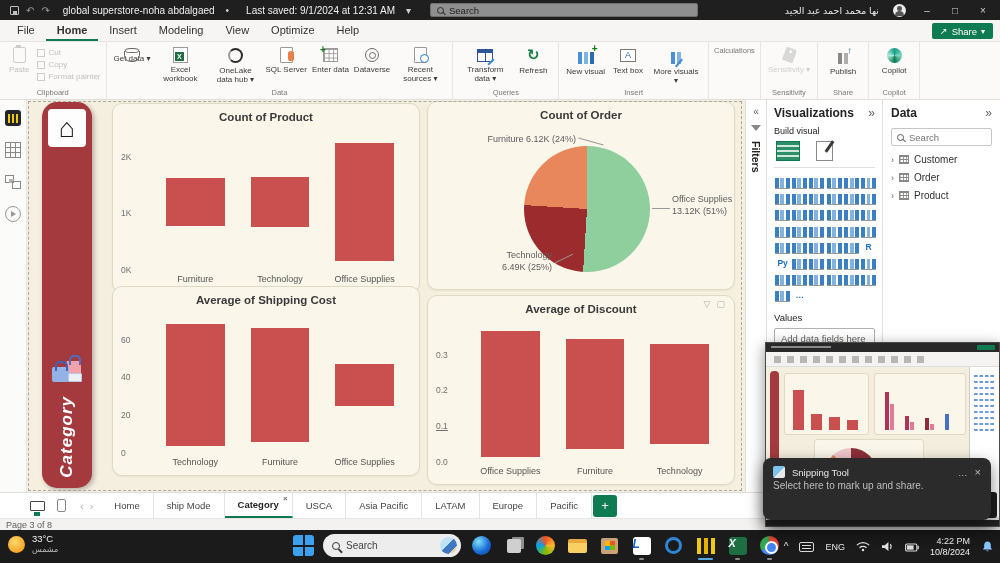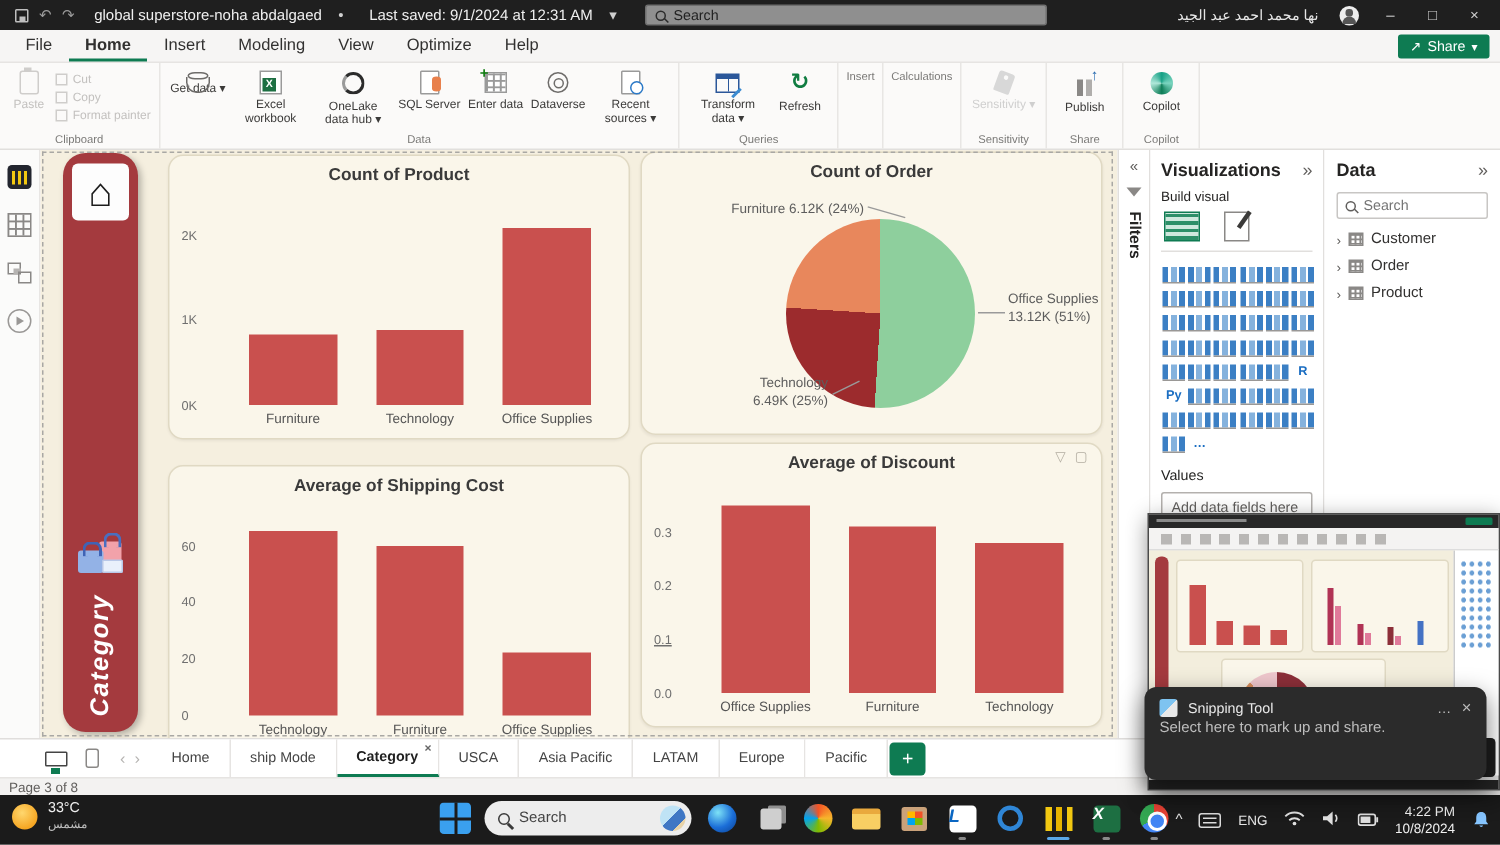--- a/index.html
+++ b/index.html
@@ -106,27 +106,27 @@
   .bag-pink::before{content:"";position:absolute;left:3px;top:-6px;width:8px;height:8px;border:2px solid #4a6fc0;border-bottom:none;border-radius:5px 5px 0 0}
   .bag-blue{position:absolute;left:0;bottom:0;width:17px;height:15px;background:#93b2e6;border-radius:2px}
   .bag-blue::before{content:"";position:absolute;left:3px;top:-6px;width:9px;height:8px;border:2px solid #3f63b5;border-bottom:none;border-radius:5px 5px 0 0}
   .bag-white{position:absolute;right:0;bottom:0;width:14px;height:9px;background:#e9f0fb;border:1px solid #b9c8e8;border-radius:1px}
   .banner-label{position:absolute;bottom:10px;left:0;width:100%;display:flex;justify-content:center}
   .banner-label span{writing-mode:vertical-rl;transform:rotate(180deg);color:#fff;font-size:17px;font-weight:bold;font-style:italic;letter-spacing:1px}
 
   .card{position:absolute;background:#faf6ea;border:1.5px solid #e0d9c3;border-radius:10px;box-shadow:0 1px 2px rgba(0,0,0,.06)}
   .card1{left:85px;top:3px;width:308px;height:190px}
   .card2{left:400px;top:1px;width:308px;height:189px}
-  .card3{left:85px;top:210px;width:308px;height:190px}
+  .card3{left:85px;top:186px;width:308px;height:190px}
   .card4{left:400px;top:195px;width:308px;height:190px}
   .ctitle{text-align:center;font-size:11.5px;font-weight:bold;color:#3a3a3a;padding-top:7px}
   .plot{position:absolute;left:40px;right:12px;top:30px;bottom:22px}
   .ytick{position:absolute;left:-32px;width:28px;text-align:left;font-size:8.5px;color:#6f6f6f;transform:translateY(50%)}
   .bars{position:absolute;inset:0;display:flex;align-items:flex-end;justify-content:space-around}
-  .barwrap{width:23%;height:100%;display:flex;align-items:flex-end;justify-content:center;position:relative}
+  .barwrap{width:23%;height:100%;display:flex;align-items:center;justify-content:center;position:relative}
   .bar{width:100%}
   .xlabel{position:absolute;bottom:-14px;left:50%;transform:translateX(-50%);font-size:9px;color:#555;white-space:nowrap}
   .pbody{position:absolute;left:8px;right:4px;top:26px;bottom:6px}
   .pie{position:absolute;left:88px;top:18px;width:126px;height:126px;border-radius:50%}
   .plabel{position:absolute;font-size:9px;color:#5d5d5d;line-height:1.3}
   .pl-furniture{left:0;top:6px;width:140px;text-align:right}
   .pl-os{left:236px;top:66px;width:66px}
   .pl-tech{left:4px;top:122px;width:112px;text-align:right}
   .lead{position:absolute;height:1px;background:#9a9a9a}
   .lead-f{left:142px;top:13px;width:26px;transform:rotate(16deg)}
@@ -363,20 +363,34 @@
               <span class="rtxt">Transform data ▾</span>
             </div>
             <div class="rbtn">
               <span class="ri ri-refresh"></span>
               <span class="rtxt">Refresh</span>
             </div>
           </div>
           <div class="rlabel">Queries</div>
         </div>
         <div class="rgroup">
+          <div class="rrow">
+            <div class="rbtn">
+              <span class="ri ri-newvisual"></span>
+              <span class="rtxt">New visual</span>
+            </div>
+            <div class="rbtn">
+              <span class="ri ri-textbox"></span>
+              <span class="rtxt">Text box</span>
+            </div>
+            <div class="rbtn">
+              <span class="ri ri-morevisuals"></span>
+              <span class="rtxt">More visuals ▾</span>
+            </div>
+          </div>
           <div class="rlabel">Insert</div>
         </div>
         <div class="rgroup">
           <div class="rlabel">Calculations</div>
         </div>
         <div class="rgroup">
           <div class="rrow">
             <div class="rbtn disabled">
               <span class="ri ri-tag"></span>
               <span class="rtxt">Sensitivity ▾</span>

